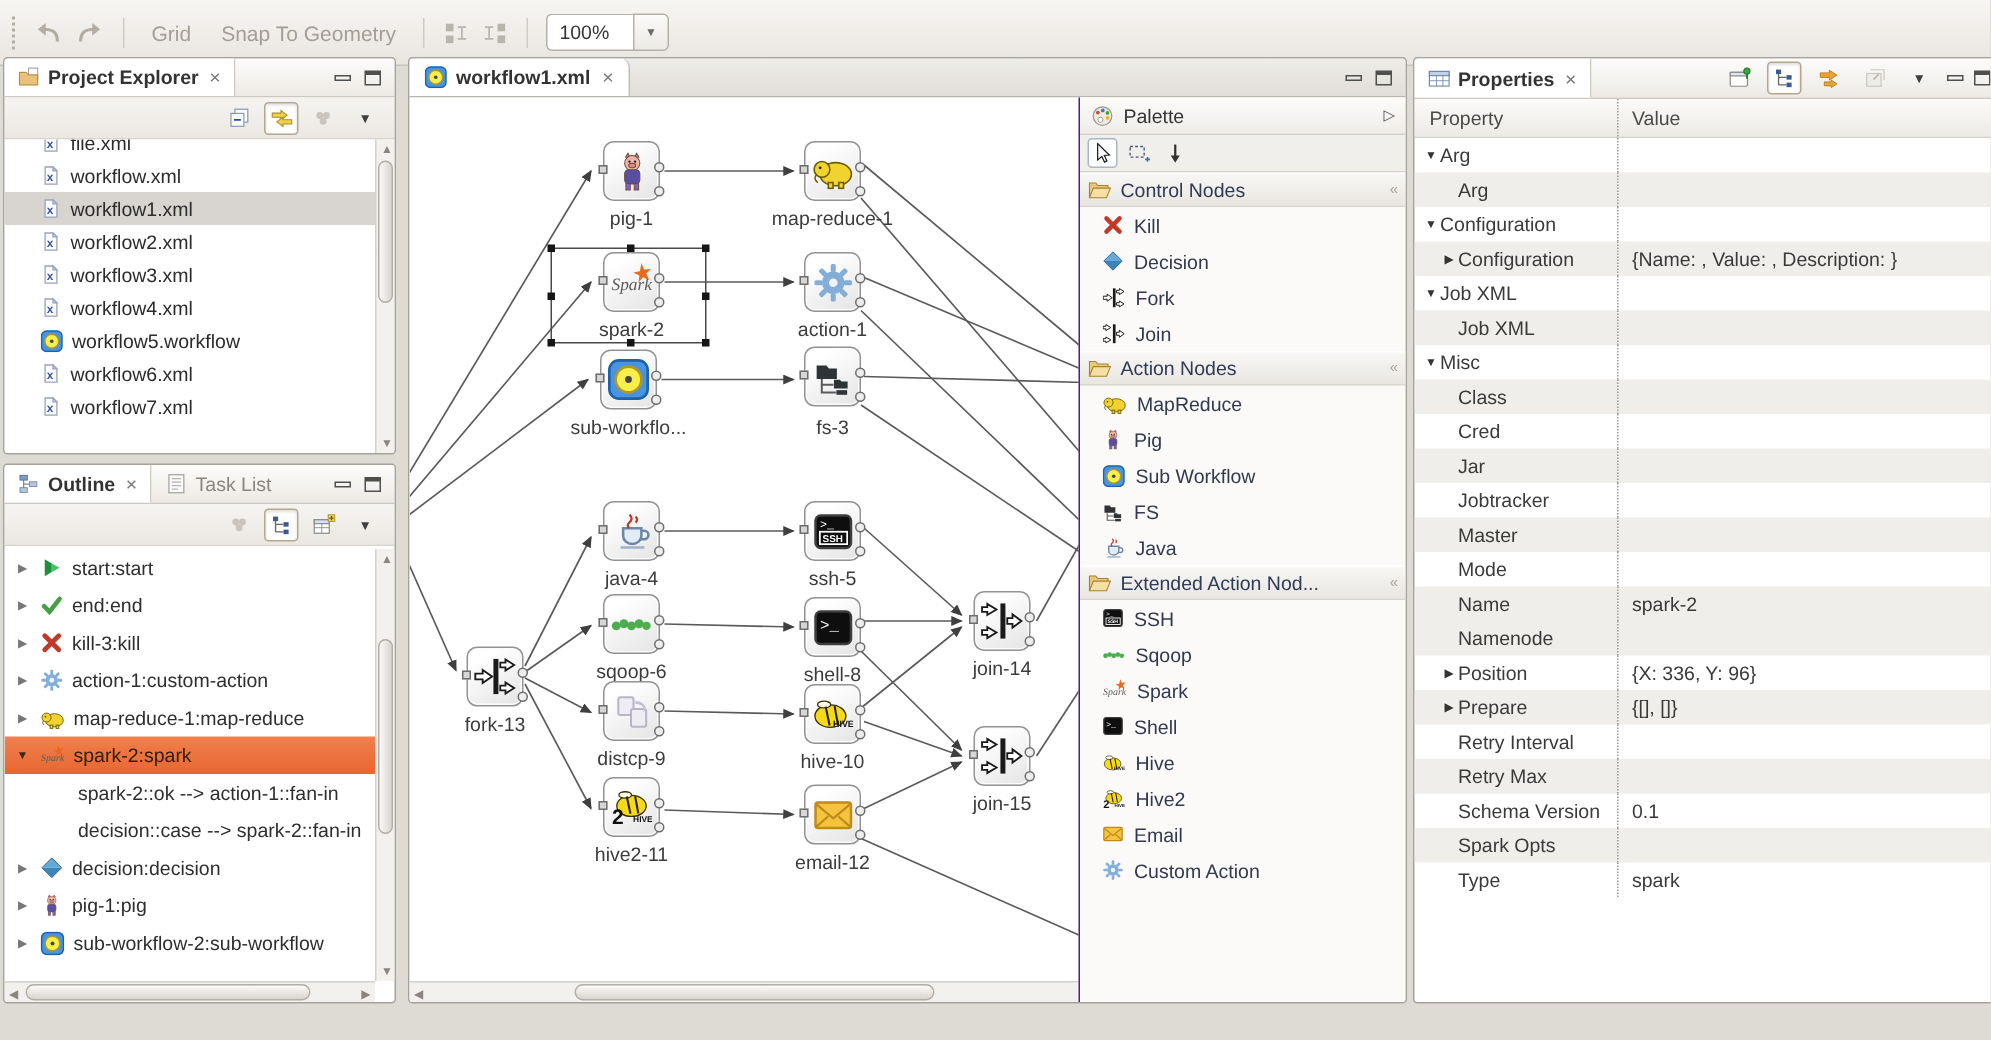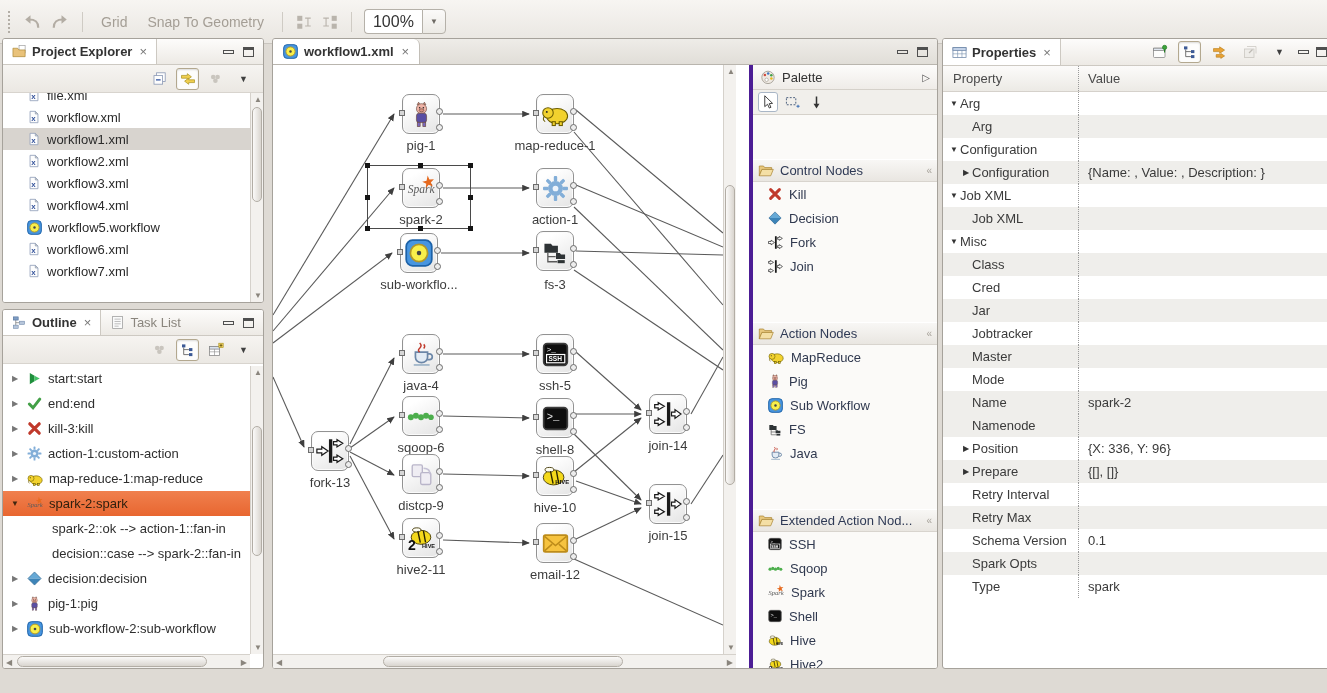--- a/index.html
+++ b/index.html
@@ -10,21 +10,21 @@
 
   
   #toolbar { position:absolute; left:0; top:0; width:1327px; height:44px;
     background:linear-gradient(#f7f5f2,#e9e6e1); border-bottom:1px solid #c9c5bf;
     display:flex; align-items:center; gap:8px; padding:0 8px; }
   .drag-dots { width:4px; height:22px; border-left:2px dotted #b3aea6; margin-right:2px; }
   .tb-sep { width:1px; height:20px; background:#cfcbc4; margin:0 4px; }
   .tb-label { font-size:14px; color:#a49e95; padding:0 6px; }
   .zoom-combo { display:flex; height:25px; }
   .zoom-field { width:58px; background:#fff; border:1px solid #b5b1a9; border-right:none;
-    border-radius:4px 0 0 4px; font-size:16px; color:#333; display:flex; align-items:center; padding-left:8px; }
+    border-radius:4px 0 0 4px; font-size:13px; color:#333; display:flex; align-items:center; padding-left:8px; }
   .zoom-btn { width:24px; background:linear-gradient(#fbfaf9,#eceae5); border:1px solid #b5b1a9;
     border-radius:0 4px 4px 0; display:flex; align-items:center; justify-content:center; font-size:8px; color:#6e6a64; }
 
   
   .panel { position:absolute; background:#fff; border:1px solid #a6a29b; border-radius:3px; overflow:hidden; }
   .vhead { height:26px; background:linear-gradient(#fdfcfb,#edeae5); border-bottom:1px solid #cdc9c2;
     display:flex; align-items:stretch; }
   .vtab { display:flex; align-items:center; gap:5px; padding:0 9px; background:#fff;
     border-right:1px solid #cdc9c2; border-top-left-radius:3px; font-size:13px; font-weight:bold; color:#333; }
   .vtab .x { font-weight:normal; color:#777; font-size:13px; margin-left:2px; }
@@ -77,31 +77,31 @@
     background:linear-gradient(150deg,#ffffff 20%,#e4e4e4); box-shadow:inset 0 0 0 1px #fbfbfb;
     display:flex; align-items:center; justify-content:center; }
   .node .port-in { position:absolute; left:-4px; top:15px; width:6px; height:6px; background:#d6d6d6; border:1px solid #6d6d6d; }
   .node .port-o1 { position:absolute; right:-4px; top:13px; width:7px; height:7px; border-radius:50%; background:#ededed; border:1px solid #6d6d6d; }
   .node .port-o2 { position:absolute; right:-4px; bottom:2px; width:7px; height:7px; border-radius:50%; background:#ededed; border:1px solid #6d6d6d; }
   .nlabel { position:absolute; width:110px; text-align:center; font-size:13px; color:#3c3c3c; white-space:nowrap; overflow:hidden; }
   .sel-rect { position:absolute; border:1px solid #4a4a4a; }
   .hdl { position:absolute; width:5px; height:5px; background:#151515; }
 
   
-  #palette { position:absolute; right:0; top:26px; width:188px; bottom:0; background:#fbfaf8; border-left:4px solid #4c1d95; }
+  #palette { position:absolute; right:0; top:26px; width:218px; bottom:0; background:#fbfaf8; border-left:1px solid #4c1d95; }
   .pal-head { height:25px; display:flex; align-items:center; gap:6px; padding:0 7px;
     background:linear-gradient(#fdfcfb,#efece8); border-bottom:1px solid #d5d1ca; font-size:13px; color:#333; }
   .pal-head .flyout { margin-left:auto; font-size:10px; color:#555; }
   .pal-tools { height:25px; display:flex; align-items:center; gap:4px; padding:0 5px;
     background:#f1efeb; border-bottom:1px solid #d5d1ca; }
   .pal-tools .tool { width:20px; height:20px; display:flex; align-items:center; justify-content:center; border-radius:3px; }
   .pal-tools .tool.pressed { background:#fff; border:1px solid #a9b6c6; }
   .pal-sec { height:23px; display:flex; align-items:center; gap:6px; padding:0 5px;
     background:linear-gradient(#f8f7f5,#e9e6e1); border-top:1px solid #fff; border-bottom:1px solid #d8d4ce;
-    font-size:13px; color:#2f3a55; white-space:nowrap; overflow:hidden;margin-top:44px; }
+    font-size:13px; color:#2f3a55; white-space:nowrap; overflow:hidden; }
   .pal-sec .pin { margin-left:auto; color:#a9a49c; font-size:10px; }
   .pal-item { height:24px; display:flex; align-items:center; gap:7px; padding-left:15px; font-size:13px; color:#30394f; }
 
   
   #props-panel { left:942px; top:38px; width:394px; height:631px; }
   #props-panel .vhead { height:27px; }
   .ph-tools { margin-left:auto; display:flex; align-items:center; gap:7px; padding:0 8px; }
   .prop-cols { height:26px; display:flex; background:linear-gradient(#fcfbfa,#eceae5); border-bottom:1px solid #d5d1cb;
     font-size:13px; color:#4a4a4a; }
   .prop-cols .c1 { width:135px; display:flex; align-items:center; padding-left:10px; }

